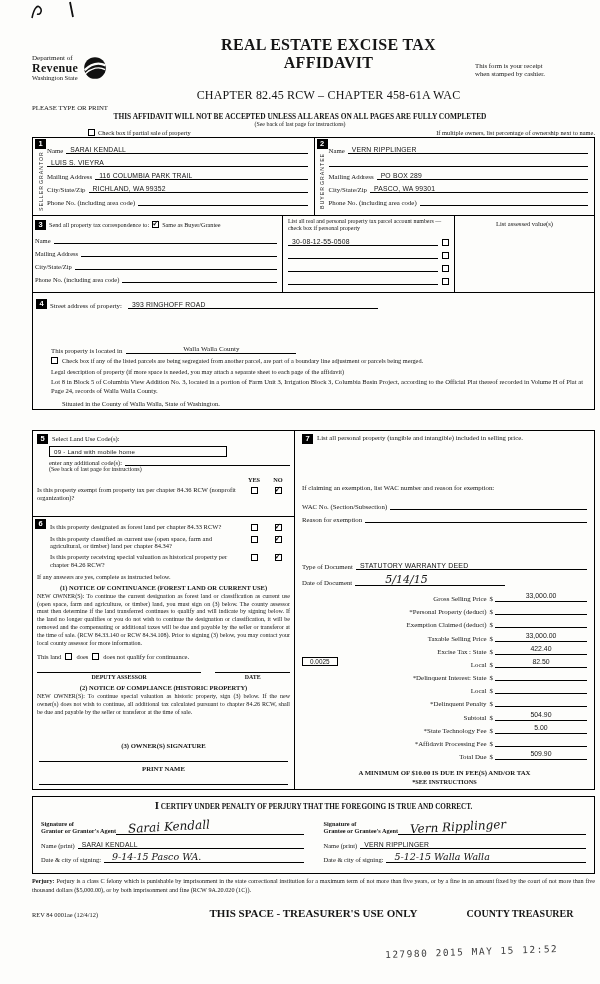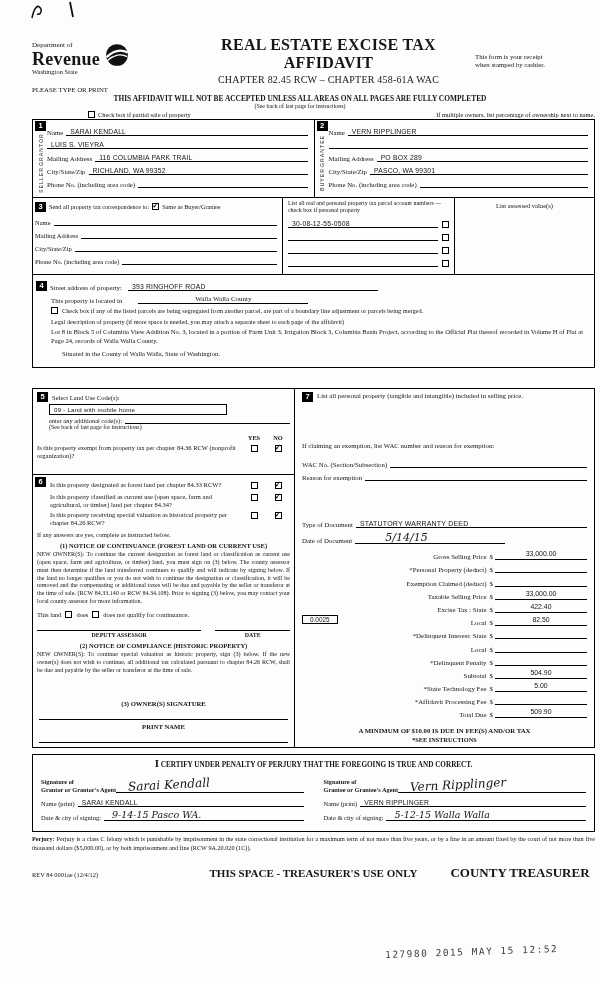--- a/index.html
+++ b/index.html
@@ -6,25 +6,25 @@
   html,body { background:#e8e8e4; }
   .page { width:600px; height:984px; background:#fdfdfb; position:relative; overflow:hidden;
           font-family:"Liberation Serif", serif; color:#151515; margin:0 auto; }
   .pen-marks { position:absolute; left:24px; top:0; }
 
   
   .hdr { display:flex; margin:33px 5px 0 32px; align-items:center; }
   .logo { width:150px; display:flex; align-items:flex-start; gap:4px; }
   .logo-text { display:flex; flex-direction:column; line-height:1.05; }
   .lt1 { font-size:7px; }
-  .lt2 { font-size:18px; font-weight:bold; letter-spacing:.3px; }
+  .lt2 { font-size:12px; font-weight:bold; letter-spacing:.3px; }
   .lt3 { font-size:6.5px; }
   .title-blk { flex:1; text-align:center; padding-top:3px; }
   .title { font-size:16px; font-weight:bold; letter-spacing:.3px; }
-  .subtitle { font-size:10px; margin-top:2px; letter-spacing:.2px; }
+  .subtitle { font-size:12px; margin-top:16px; letter-spacing:.2px; }
   .receipt { width:120px; font-size:6.8px; line-height:1.25; padding-top:4px; display:flex; flex-direction:column; }
   .ptp { margin-left:32px; font-size:6.8px; margin-top:1px; }
   .warn { text-align:center; font-weight:bold; font-size:7.4px; margin-top:1px; }
   .seeback { text-align:center; font-size:5.9px; }
   .partialrow { display:flex; align-items:center; margin:2px 5px 1px 88px; font-size:6.4px; gap:3px; }
   .partialrow .sp { flex:1; }
 
   
   .numbox { display:inline-block; min-width:11px; height:10px; background:#000; color:#fff;
             font-size:7.5px; font-weight:bold; text-align:center; line-height:10px;
@@ -53,21 +53,21 @@
   .c3a { width:250px; border-right:1px solid #000; padding:2px 5px 2px 2px; }
   .sendrow { display:flex; align-items:center; gap:3px; font-size:6.2px; height:13px; }
   .c3a .frow { font-size:6.5px; }
   .c3b { width:172px; border-right:1px solid #000; padding:2px 5px; }
   .parcel-head { font-size:5.9px; line-height:1.25; }
   .prow { display:flex; align-items:flex-end; height:13px; gap:4px; }
   .c3c { flex:1; padding-top:4px; text-align:center; font-size:6.6px; }
 
   .r4 { min-height:92px; padding:3px 5px 2px 3px; font-size:6.8px; }
   .r4row1 { display:flex; align-items:flex-end; gap:3px; height:13px; }
-  .r4row2 { display:flex; align-items:flex-end; gap:16px; height:13px; margin-left:15px; }
+  .r4row2 { display:flex; align-items:flex-end; gap:4px; height:13px; margin-left:15px;margin-top:32px; }
   .ulval { border-bottom:1px solid #000; width:170px; text-align:center; font-size:7px; }
   .r4row3 { display:flex; align-items:center; gap:4px; margin:3px 0 0 15px; font-size:6.3px; }
   .r4lab { margin:4px 0 0 15px; font-size:6.3px; }
   .legal { margin:3px 6px 0 15px; font-size:6.6px; line-height:1.35; }
   .situated { margin:4px 0 0 26px; font-size:6.6px; }
 
   
   .mid { display:flex; margin:20px 5px 0 32px; align-items:stretch; }
   .leftcol { width:263px; display:flex; flex-direction:column; flex:none; }
   .box5 { border:1px solid #000; height:87px; padding:3px 4px 2px; font-size:6.6px; }
@@ -129,21 +129,21 @@
   .signame { font-size:12px; transform:rotate(-3deg); padding-left:12px; white-space:nowrap; }
   .sighalf .frow { font-size:6.5px; height:14px; }
   .dateval { font-size:9.5px; padding-left:8px; white-space:nowrap; }
 
   .perjury { margin:3px 5px 0 32px; font-size:6.2px; line-height:1.35; text-align:justify; }
   .plead { font-weight:bold; }
 
   .footerrow { display:flex; align-items:baseline; margin:13px 5px 0 32px; }
   .rev { font-size:6.4px; width:150px; }
   .tspace { flex:1; text-align:center; font-weight:bold; font-size:11px; }
-  .ctreas { width:150px; text-align:center; font-weight:bold; font-size:13px; }
+  .ctreas { width:150px; text-align:center; font-weight:bold; font-size:10px; }
 
   .stamp { position:absolute; right:42px; top:946px; font-family:"DejaVu Sans Mono", monospace;
            font-size:9.5px; letter-spacing:1.5px; color:#2a2a2a; transform:rotate(-2deg); opacity:.9; }
 </style>
 </head>
 <body>
 
 <div class="page">
 
   <svg class="pen-marks" width="90" height="24" viewBox="0 0 90 24">

